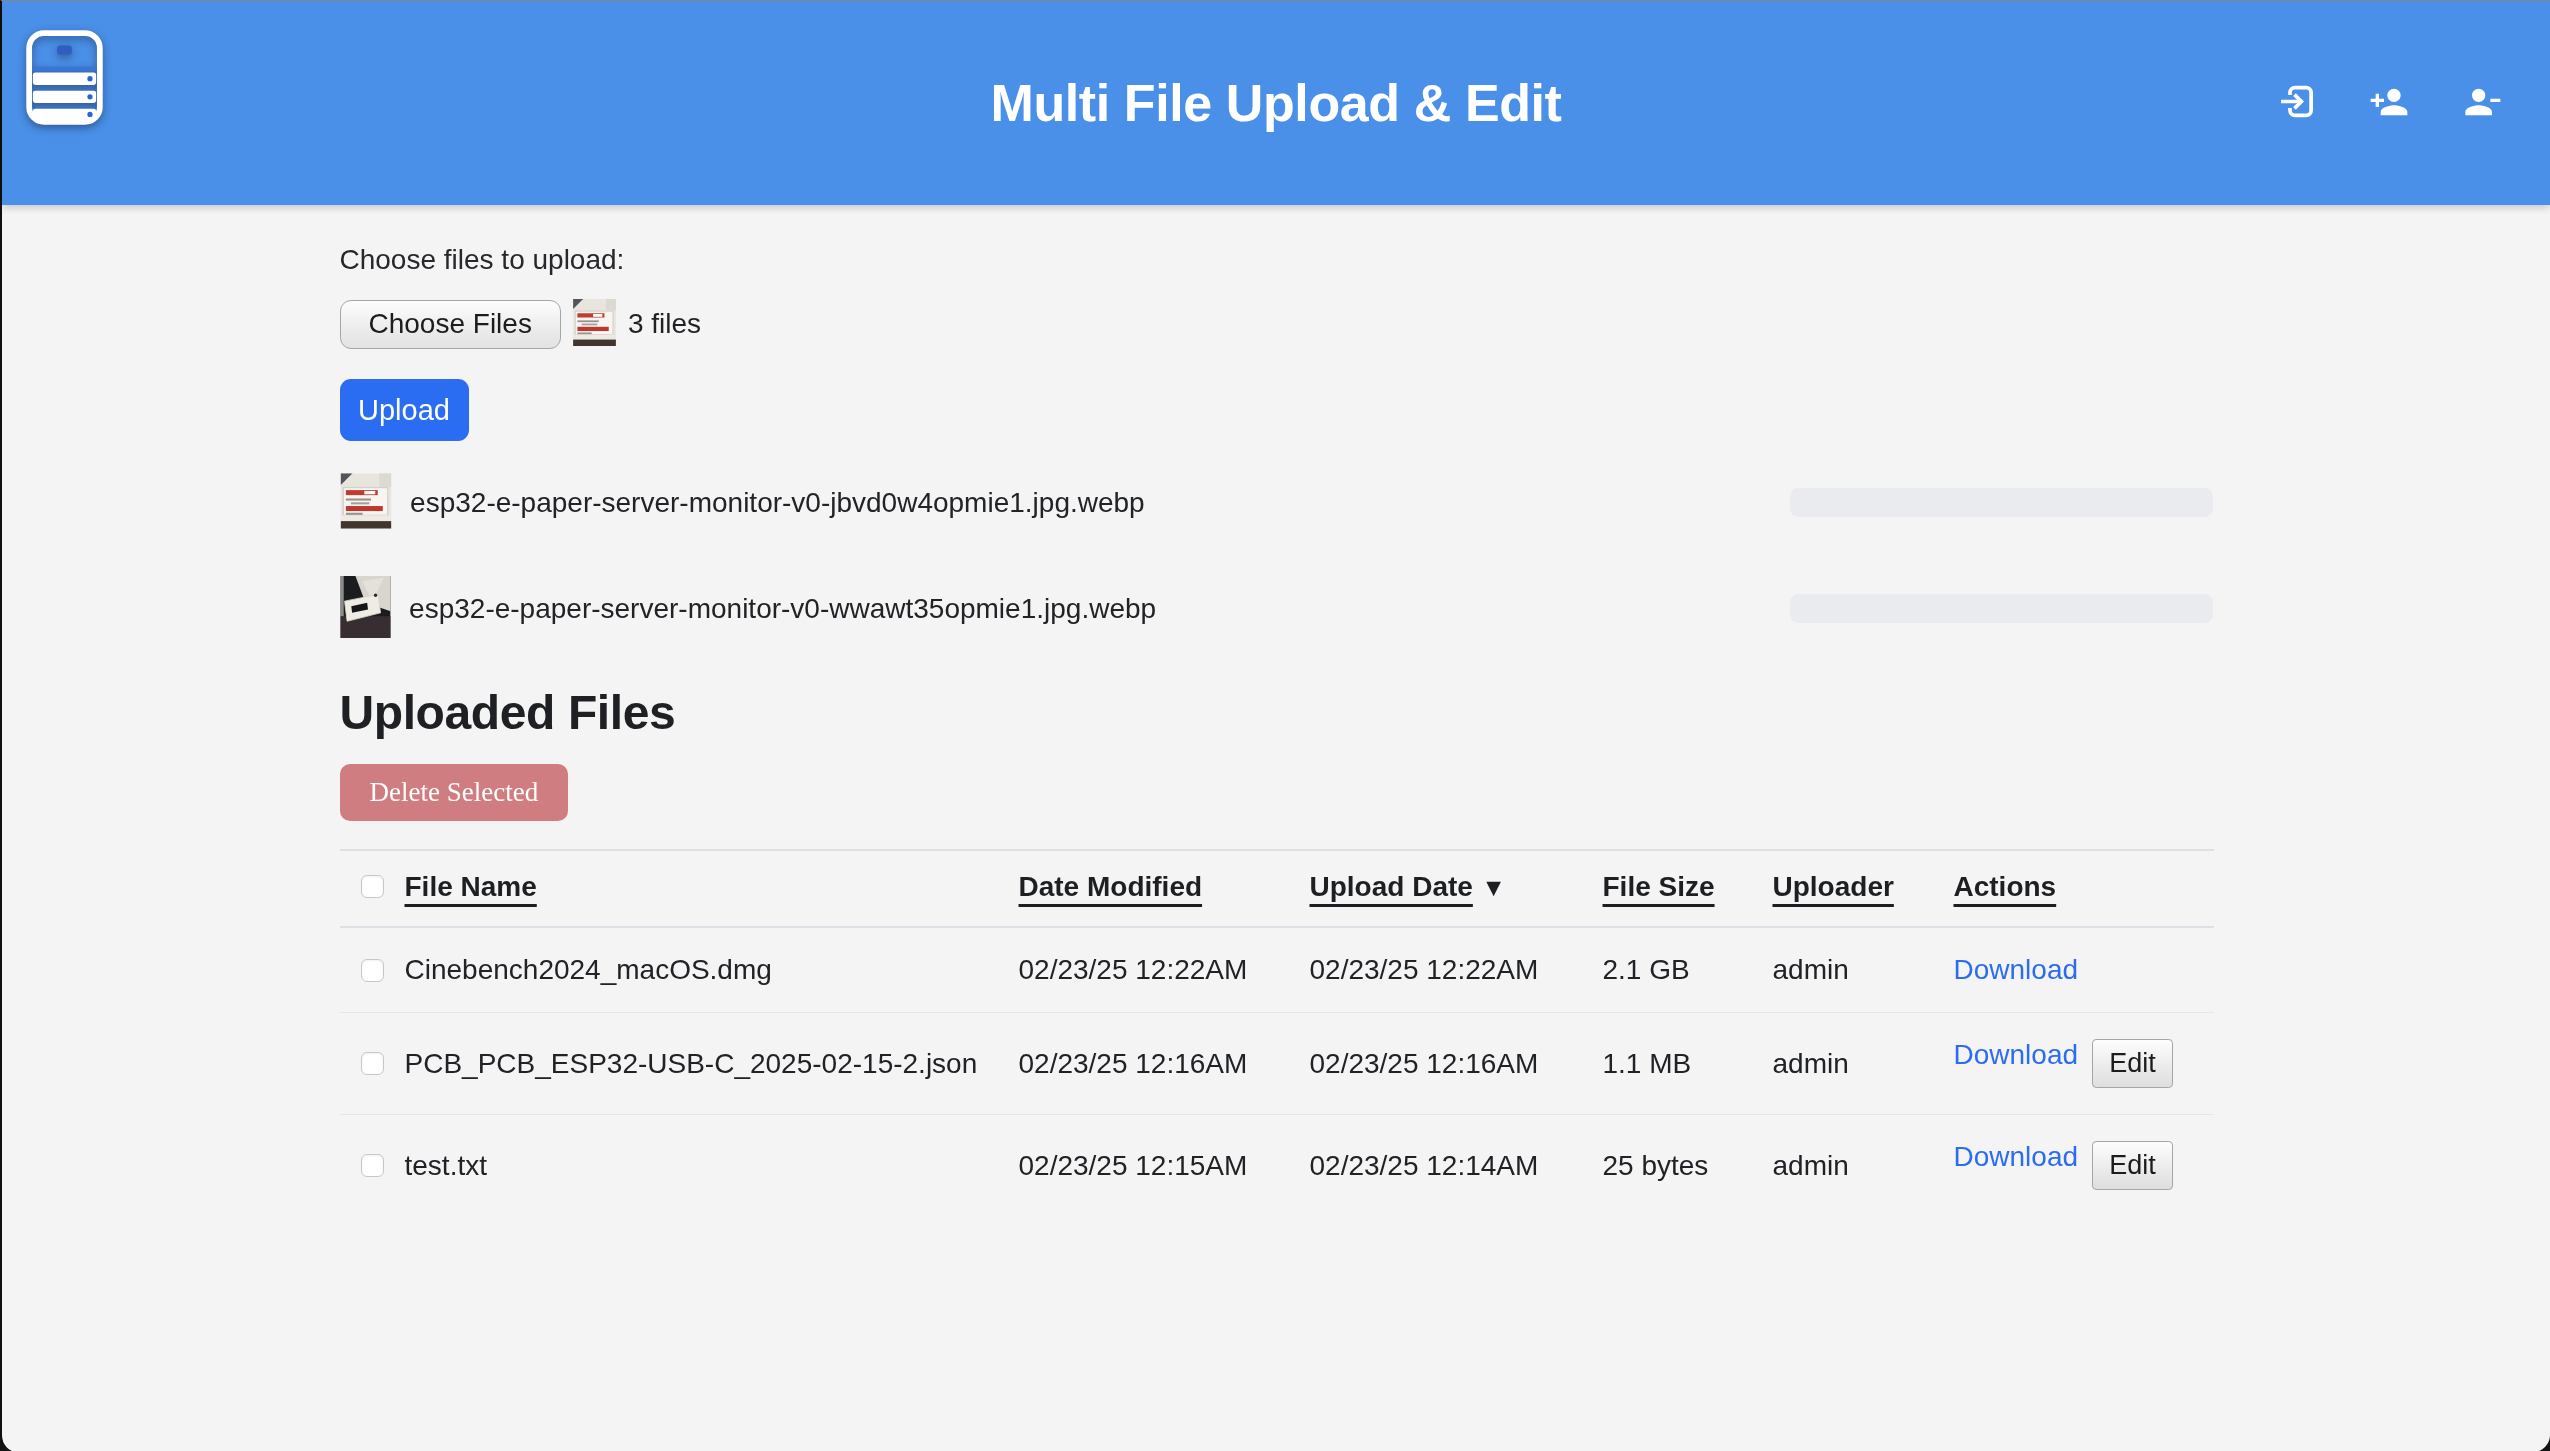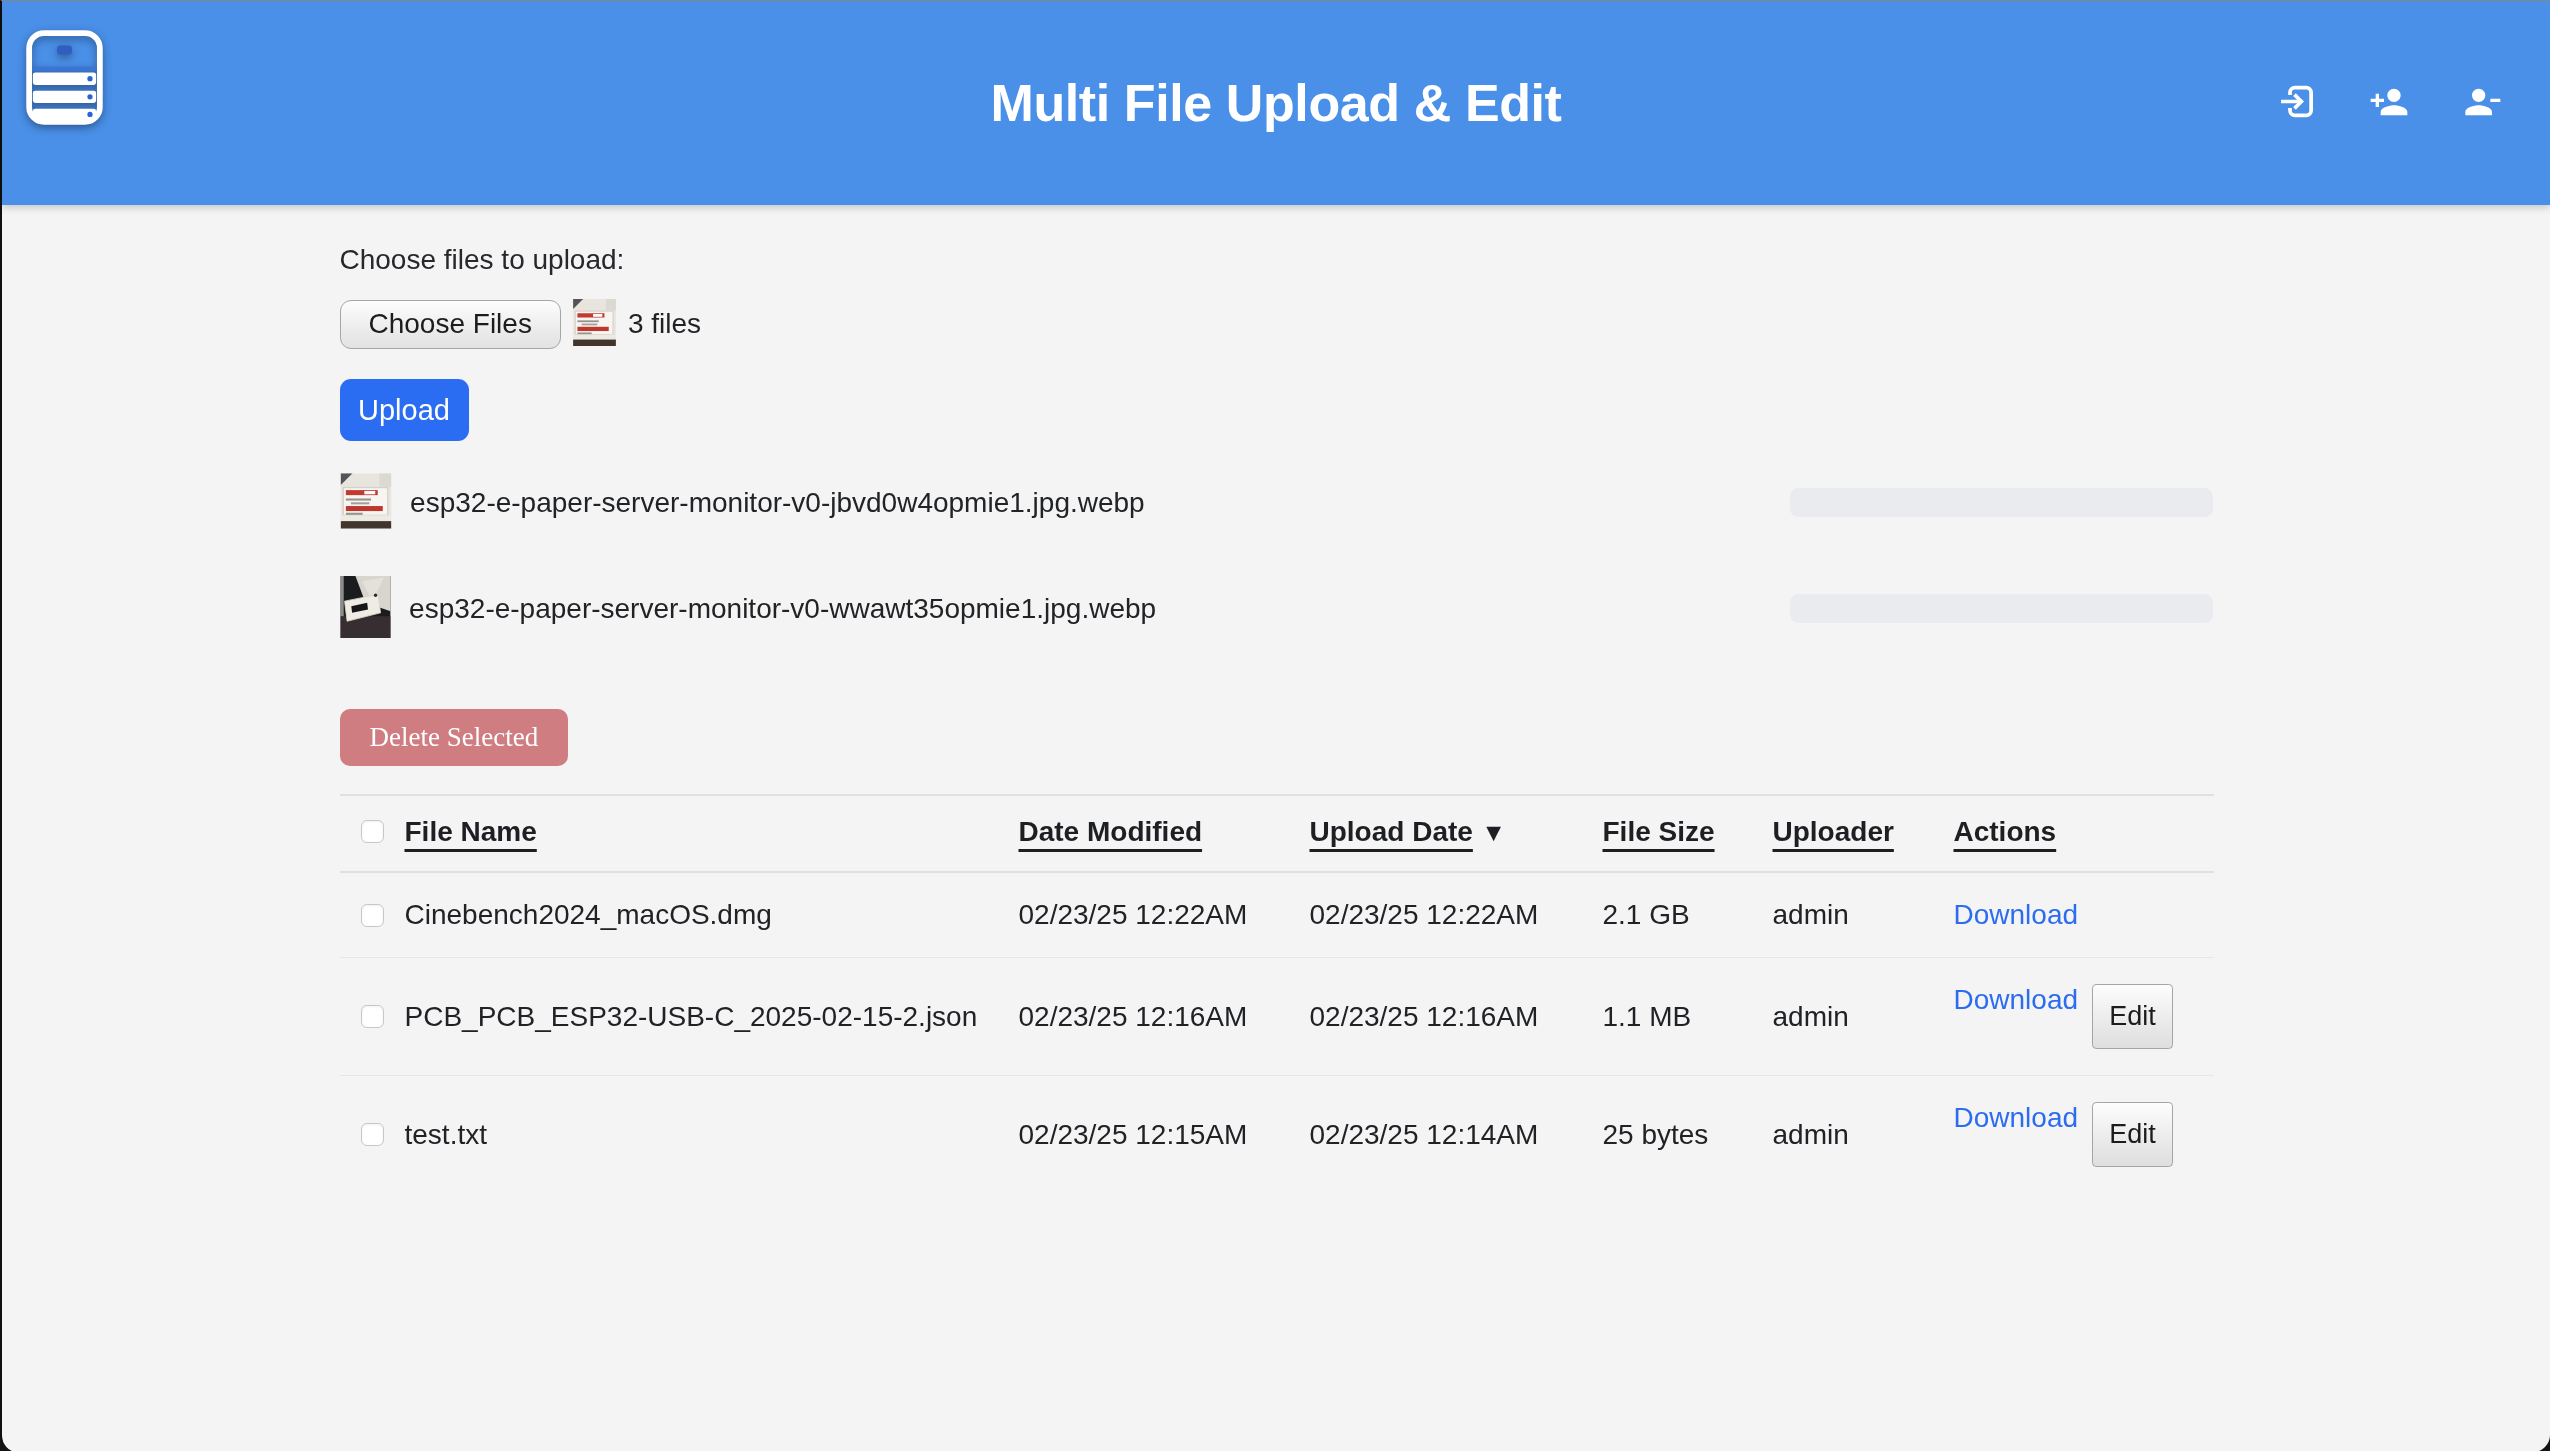--- a/index.html
+++ b/index.html
@@ -191,21 +191,21 @@
     color: #2b6cf0;
     font-size: 28px;
     text-decoration: none;
     cursor: pointer;
   }
   .edit-btn {
     margin-left: 14.3px;
     font-family: "Liberation Sans", sans-serif;
     font-size: 27px;
     color: #1c1c1c;
-    padding: 16px 16px;
+    padding: 8px 16px;
     background: linear-gradient(180deg, #fdfdfd 0%, #e7e7e7 70%, #dedede 100%);
     border: 1.7px solid #a5a5a5;
     border-radius: 4.2px;
     cursor: pointer;
   }
 </style>
 </head>
 <body>
 
 <svg width="0" height="0" style="position:absolute" aria-hidden="true">
@@ -318,20 +318,21 @@
               <use href="#thumb-epaper-angle"></use>
             </svg>
         </span>
         <span class="pending-name">esp32-e-paper-server-monitor-v0-wwawt35opmie1.jpg.webp</span>
         <div class="progress-track"></div>
       </div>
 
 
     </div>
 
+    <h2 class="uploaded-heading">Uploaded Files</h2>
 
     <button class="delete-btn">Delete Selected</button>
 
     <table class="files-table">
       <colgroup>
         <col style="width:65px">
           <col style="width:614px">
           <col style="width:291px">
         <col style="width:293px">
           <col style="width:170px">

